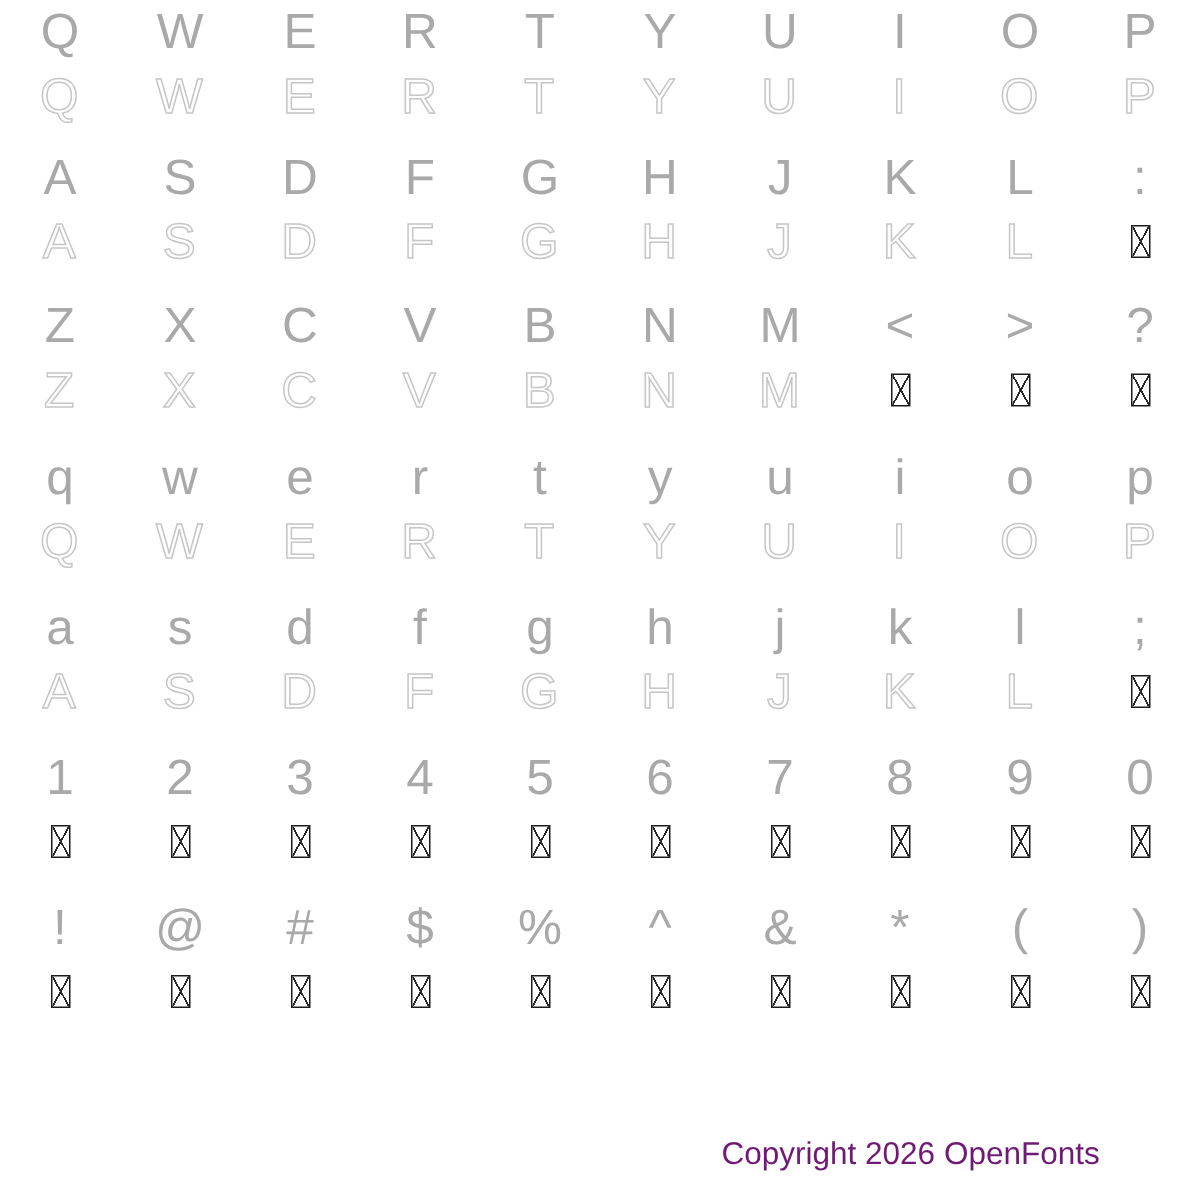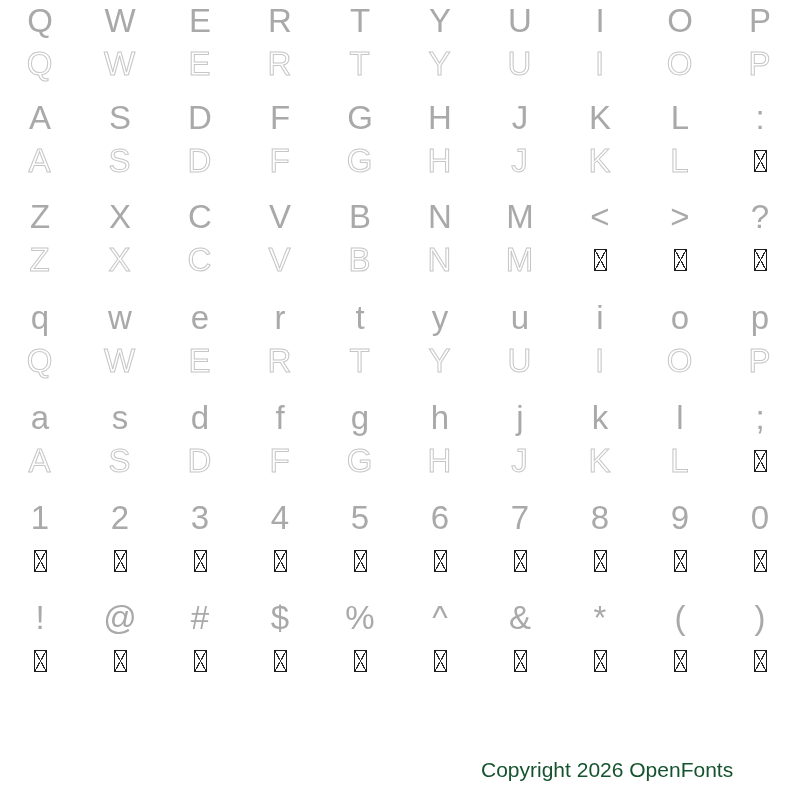--- a/index.html
+++ b/index.html
@@ -70,21 +70,21 @@
     background-image:
       linear-gradient(to bottom right, transparent 47%, #2a2a2a 47%, #2a2a2a 53%, transparent 53%),
       linear-gradient(to bottom left,  transparent 47%, #2a2a2a 47%, #2a2a2a 53%, transparent 53%);
   }
 
   #copyright-footer {
     position: absolute;
     top: 758px;
     left: 481px;
     font-size: 21px;
-    color: #14532d;
+    color: #701a75;
     white-space: nowrap;
   }
 </style>
 </head>
 <body>
 
 <div id="char-grid">
     <div class="row-pair">
       <div class="char-row reference-row">
         <div class="cell">Q</div>

